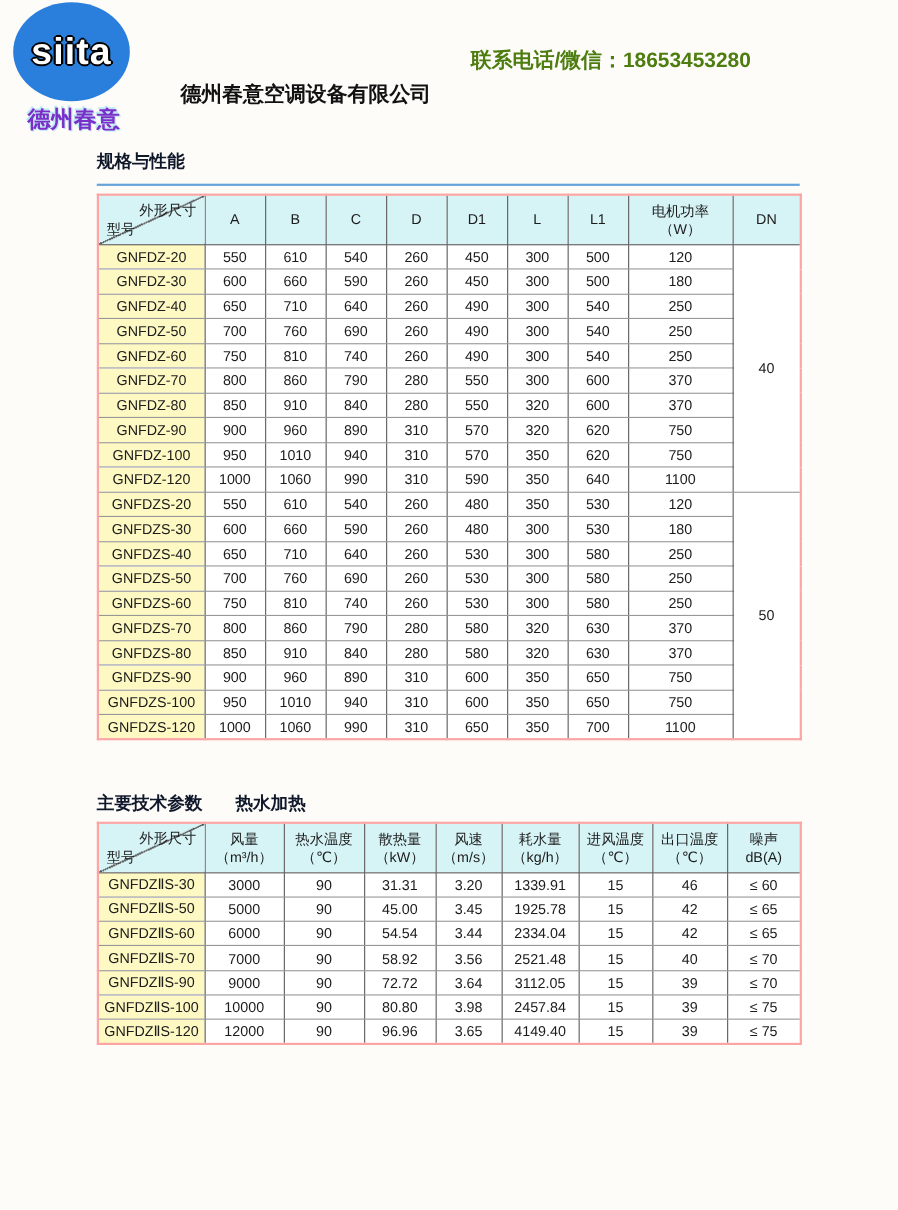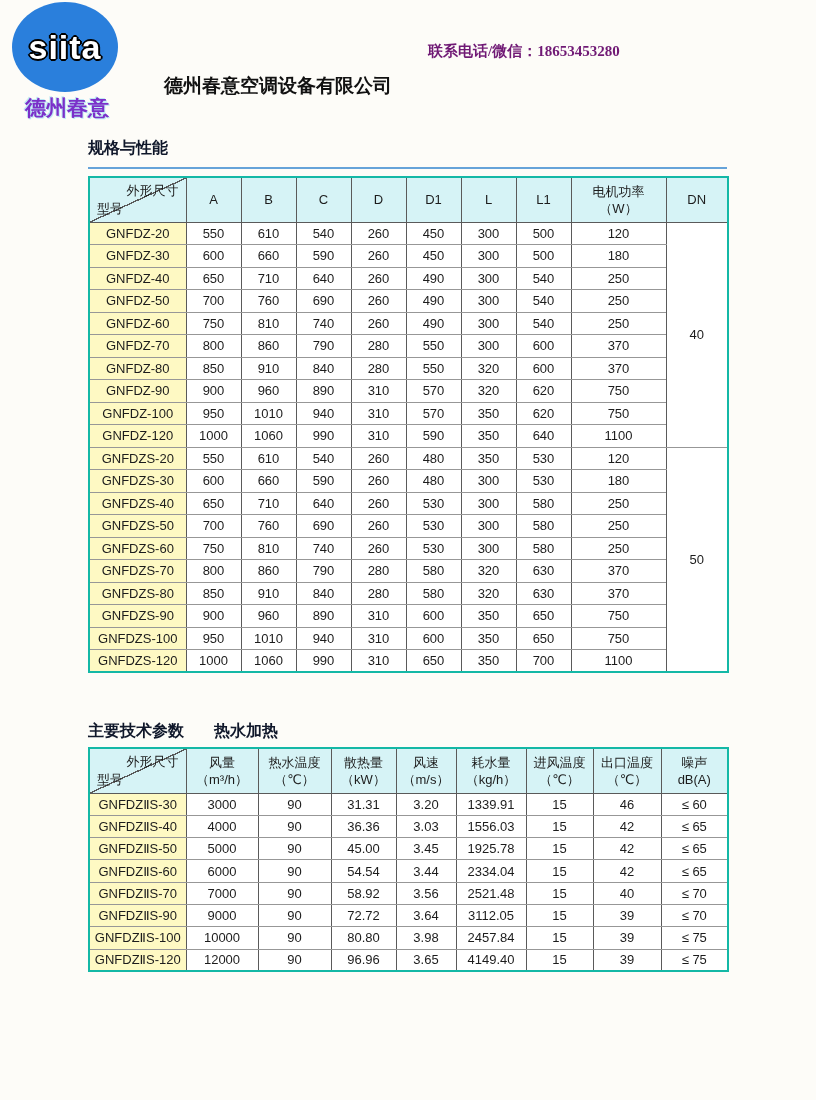--- a/index.html
+++ b/index.html
@@ -24,35 +24,35 @@
     text-shadow: -2px 0 #000, 2px 0 #000, 0 -2px #000, 0 2px #000,
                  -1px -1px #000, 1px 1px #000, -1px 1px #000, 1px -1px #000;
   }
   .logo-caption {
     margin-top: 2px;
     font-size: 21px; font-weight: bold; color: #7b2fc9;
     text-shadow: 1px 1px 0 #bfe9f4, -1px -1px 0 #bfe9f4;
     white-space: nowrap;
   }
   .company-name { position: absolute; left: 164px; top: 42px; font-size: 19px; font-weight: bold; color: #111; margin-top: 31px; }
-  .contact { position: absolute; left: 428px; top: 42px; font-size: 15px; font-weight: bold; color: #701a75; font-family: Liberation Serif, serif; }
+  .contact { position: absolute; left: 428px; top: 42px; font-size: 19px; font-weight: bold; color: #4d7c0f; }
 
   
   .content { position: absolute; left: 88px; top: 138px; width: 639px; }
   .sec-title { font-size: 16px; font-weight: bold; color: #0f172a; height: 20px; line-height: 20px; }
   .sec-title .subtitle { margin-left: 30px; text-align: center; }
   .title-rule { margin-top: 9px; height: 2px; background: #66a3d9; }
 
   table { table-layout: fixed; width: 639px; border-collapse: collapse; background: #fff; }
   .spec-table { margin-top: 7px; }
   .tech-table { margin-top: 6px; }
   th, td { border: 1px solid #5a5a5a; text-align: center; vertical-align: middle;
            font-size: 13px; color: #1c1c1c; overflow: hidden; }
   tbody td { border-top-color: #979797; border-bottom-color: #979797; }
-  table { border: 2px solid #14b8a6; }
+  table { border: 2px solid #fca5a5; }
   thead th { background: #d6f3f6; font-weight: normal; height: 45px; }
   thead .two-line span { display: block; line-height: 17px; }
   .spec-table tbody tr { height: 22.5px; }
   .tech-table tbody tr { height: 22.3px; }
   td.model { background: #fef9c3; }
   td.dn-cell { background: #fff; }
 
   
   th.corner {
     position: relative; padding: 0;
@@ -420,31 +420,20 @@
             <td>3000</td>
             <td>90</td>
             <td>31.31</td>
             <td>3.20</td>
             <td>1339.91</td>
             <td>15</td>
             <td>46</td>
             <td>≤ 60</td>
           </tr>
           <tr>
-            <td class="model">GNFDZⅡS-40</td>
-            <td>4000</td>
-            <td>90</td>
-            <td>36.36</td>
-            <td>3.03</td>
-            <td>1556.03</td>
-            <td>15</td>
-            <td>42</td>
-            <td>≤ 65</td>
-          </tr>
-          <tr>
             <td class="model">GNFDZⅡS-50</td>
             <td>5000</td>
             <td>90</td>
             <td>45.00</td>
             <td>3.45</td>
             <td>1925.78</td>
             <td>15</td>
             <td>42</td>
             <td>≤ 65</td>
           </tr>

